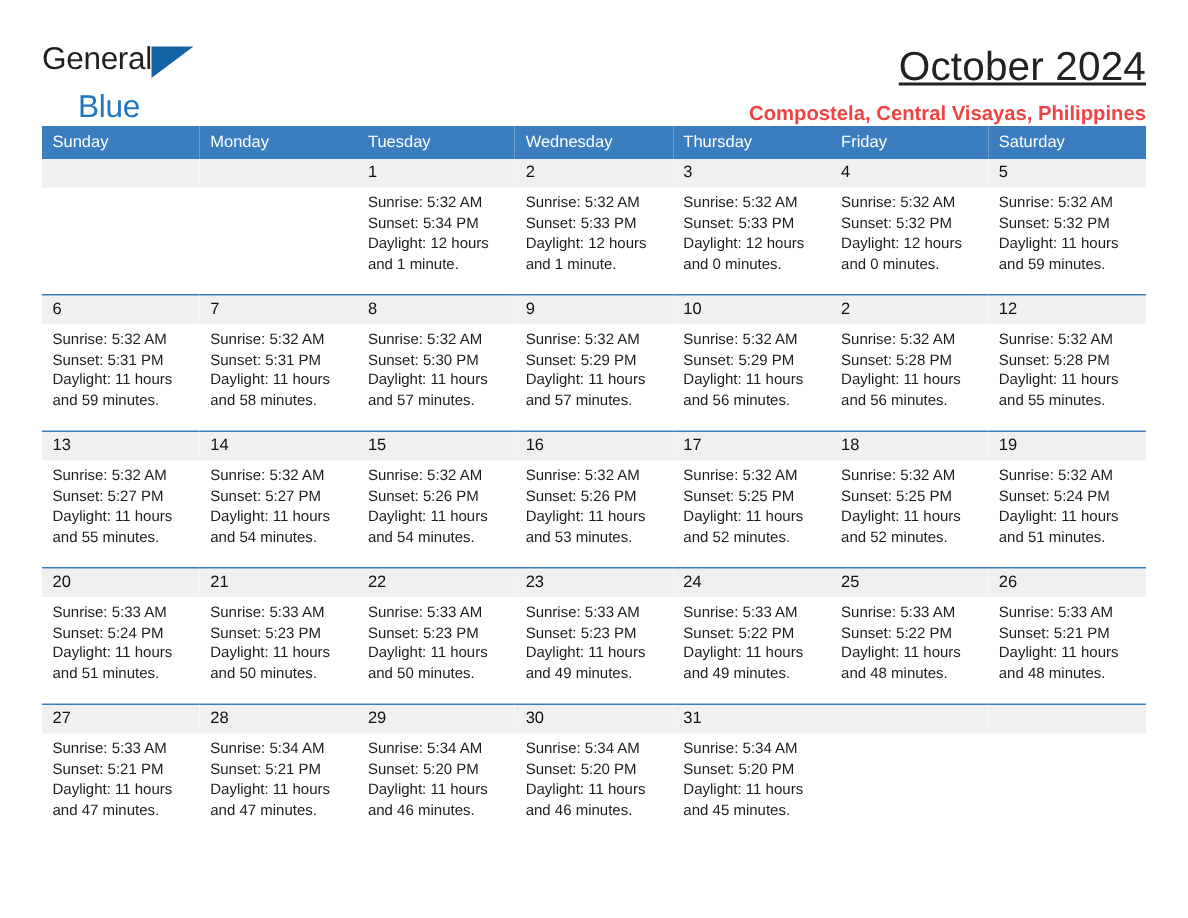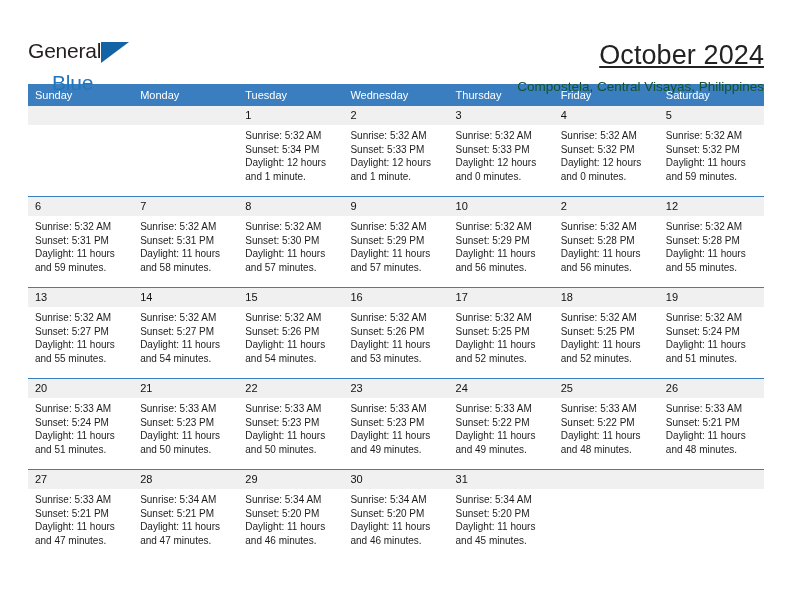--- a/index.html
+++ b/index.html
@@ -20,21 +20,21 @@
     height: 612px;
     box-sizing: border-box;
     padding: 0 28px;
   }
 
   
   .masthead {
     display: flex;
     align-items: flex-start;
     justify-content: space-between;
-    padding-top: 39px;
+    padding-top: 28px;
     height: 72px;
     box-sizing: border-box;
   }
   .logo {
     position: relative;
     width: 116px;
     height: 46px;
     flex: 0 0 auto;
   }
   .logo-general {
@@ -71,22 +71,22 @@
   .cal-title {
     font-size: 27px;
     font-weight: normal;
     color: #222222;
     line-height: 32px;
     letter-spacing: 0.1px;
     text-decoration: underline;
   }
   .cal-subtitle {
     font-size: 13.5px;
-    font-weight: normal;
-    color: #14532d;
+    font-weight: bold;
+    color: #ef4444;
     line-height: 20px;
     margin-top: 6px;
   }
 
   
   .calendar {
     margin-top: 12px;
     width: 736px;
     border-collapse: collapse;
     table-layout: fixed;

